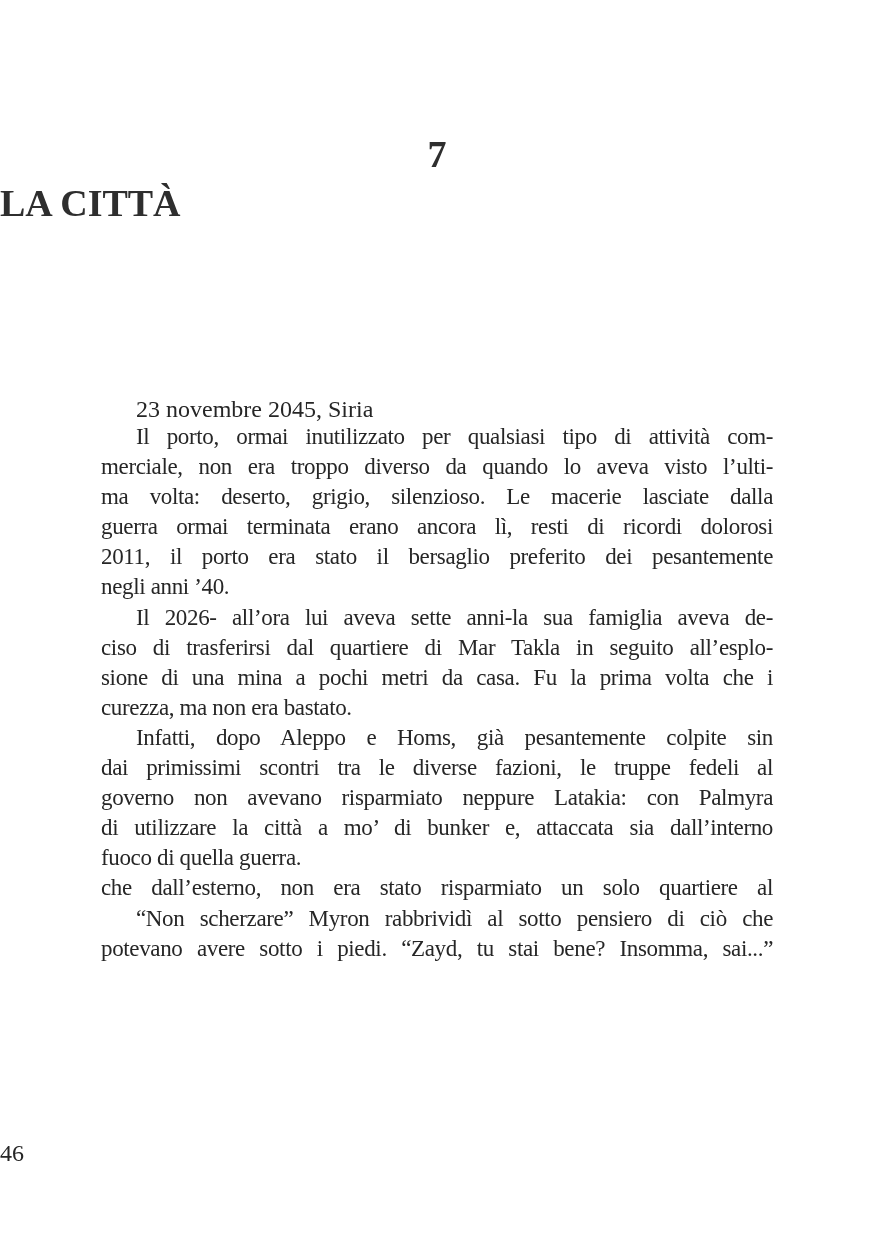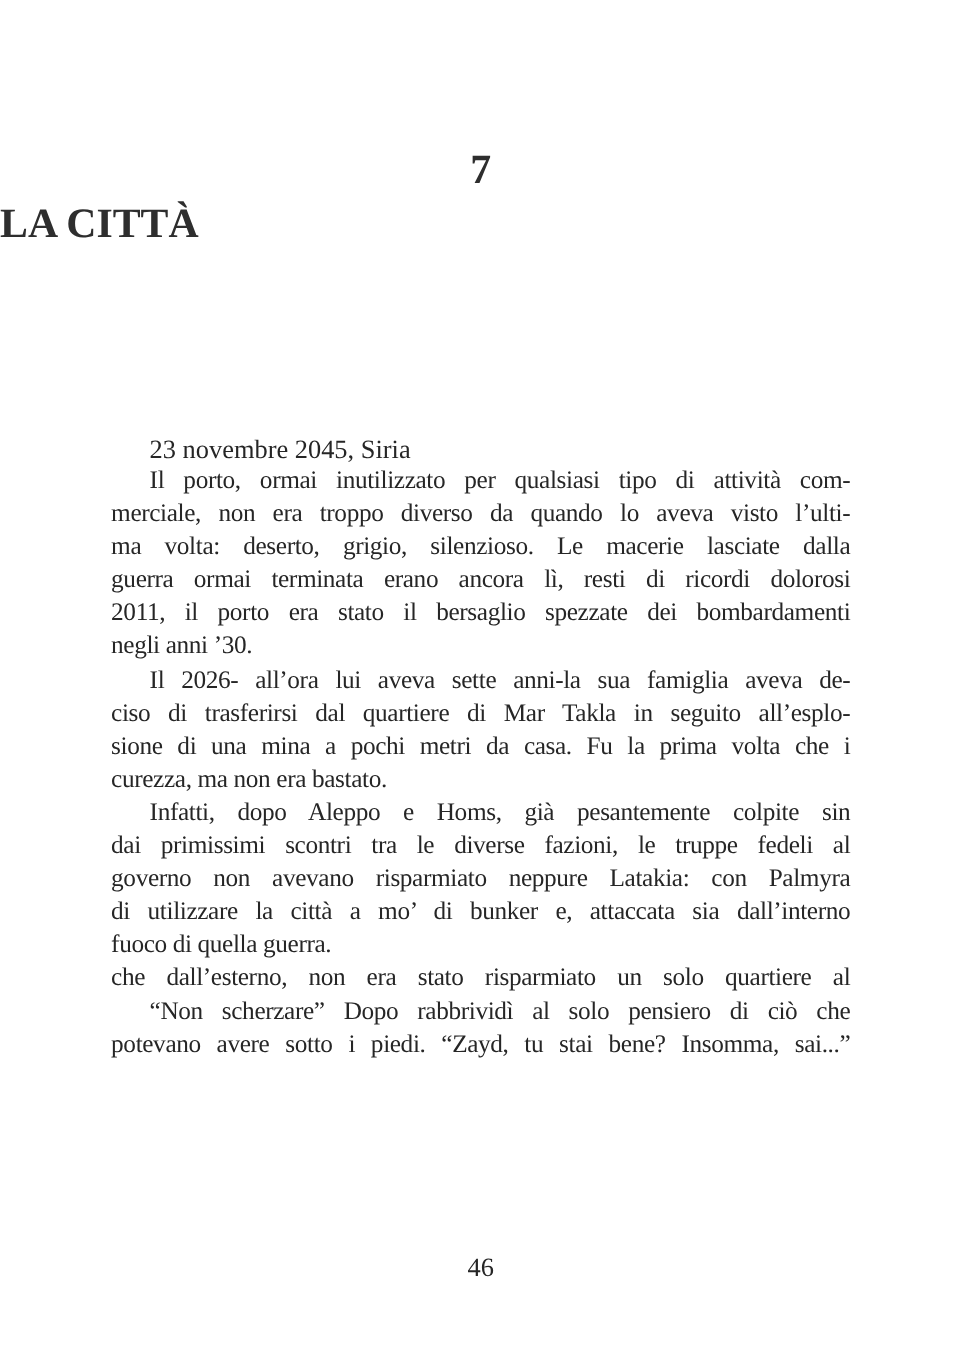--- a/index.html
+++ b/index.html
@@ -65,21 +65,20 @@
       padding-left: 35px;
     }
     .line.last {
       text-align-last: left;
     }
     .page-number {
       position: absolute;
       left: 0;
       width: 874px;
       top: 1138px;
-      text-align: center;
       font-size: 24px;
       line-height: 30px;
     }
   </style>
 </head>
 <body>
 
 <div>
   <div class="chapter-number">7</div>
   <div class="chapter-title">LA CITTÀ</div>
@@ -87,40 +86,40 @@
 
 <div class="dateline">23 novembre 2045, Siria</div>
 
 <div class="body-text">
 
   <div>
     <span class="line indent">Il porto, ormai inutilizzato per qualsiasi tipo di attività com-</span>
     <span class="line">merciale, non era troppo diverso da quando lo aveva visto l’ulti-</span>
     <span class="line">ma volta: deserto, grigio, silenzioso. Le macerie lasciate dalla</span>
     <span class="line">guerra ormai terminata erano ancora lì, resti di ricordi dolorosi</span>
-    <span class="line">2011, il porto era stato il bersaglio spezzate dei bombardamenti</span>
-    <span class="line last">negli anni ’30.</span>
+    <span class="line">2011, il porto era stato il bersaglio preferito dei pesantemente</span>
+    <span class="line last">negli anni ’40.</span>
   </div>
 
   <div>
     <span class="line indent">Il 2026- all’ora lui aveva sette anni-la sua famiglia aveva de-</span>
     <span class="line">ciso di trasferirsi dal quartiere di Mar Takla in seguito all’esplo-</span>
     <span class="line">sione di una mina a pochi metri da casa. Fu la prima volta che i</span>
     <span class="line last">curezza, ma non era bastato.</span>
   </div>
 
   <div>
     <span class="line indent">Infatti, dopo Aleppo e Homs, già pesantemente colpite sin</span>
     <span class="line">dai primissimi scontri tra le diverse fazioni, le truppe fedeli al</span>
     <span class="line">governo non avevano risparmiato neppure Latakia: con Palmyra</span>
     <span class="line">di utilizzare la città a mo’ di bunker e, attaccata sia dall’interno</span>
     <span class="line last">fuoco di quella guerra.</span>
     <span class="line">che dall’esterno, non era stato risparmiato un solo quartiere al</span>
   </div>
 
 
   <div>
-    <span class="line indent">“Non scherzare” Dopo rabbrividì al solo pensiero di ciò che</span>
+    <span class="line indent">“Non scherzare” Myron rabbrividì al sotto pensiero di ciò che</span>
     <span class="line">potevano avere sotto i piedi. “Zayd, tu stai bene? Insomma, sai...”</span>
   </div>
 </div>
 
 <div class="page-number">46</div>
 
 </body></html>

